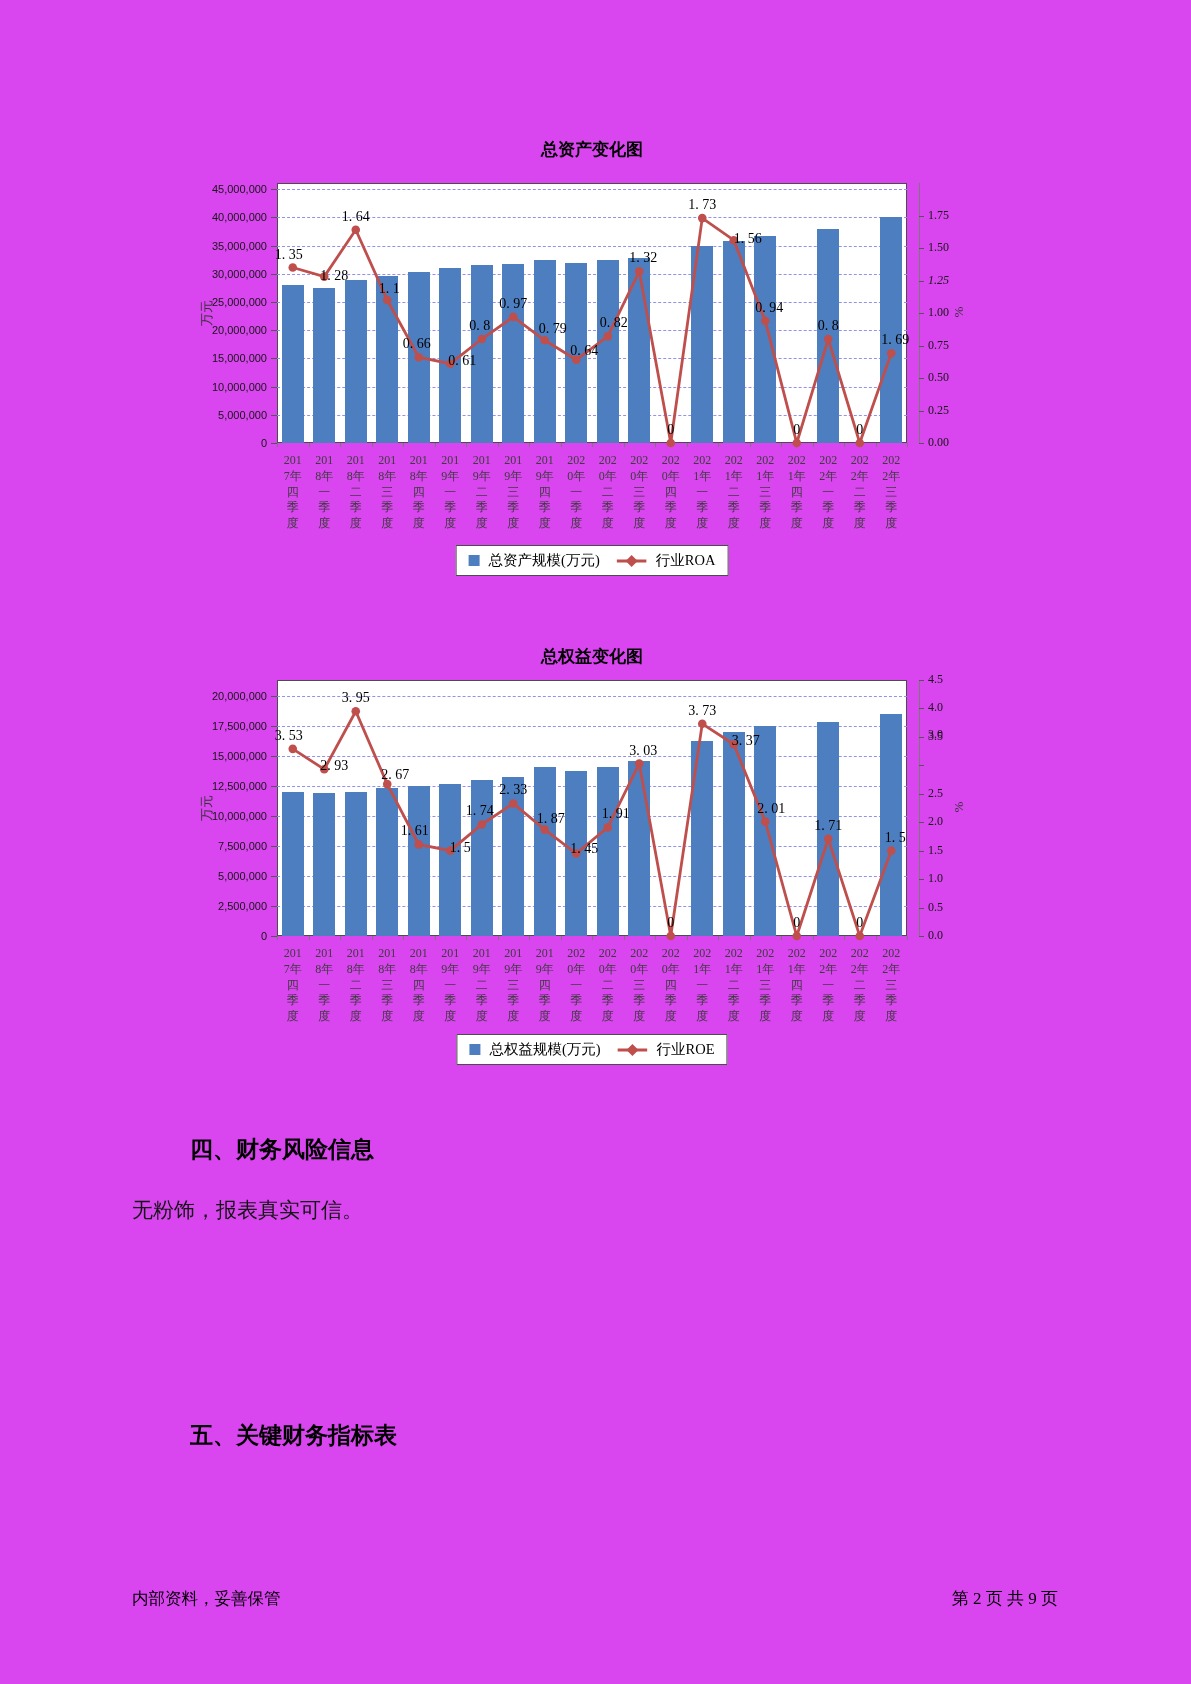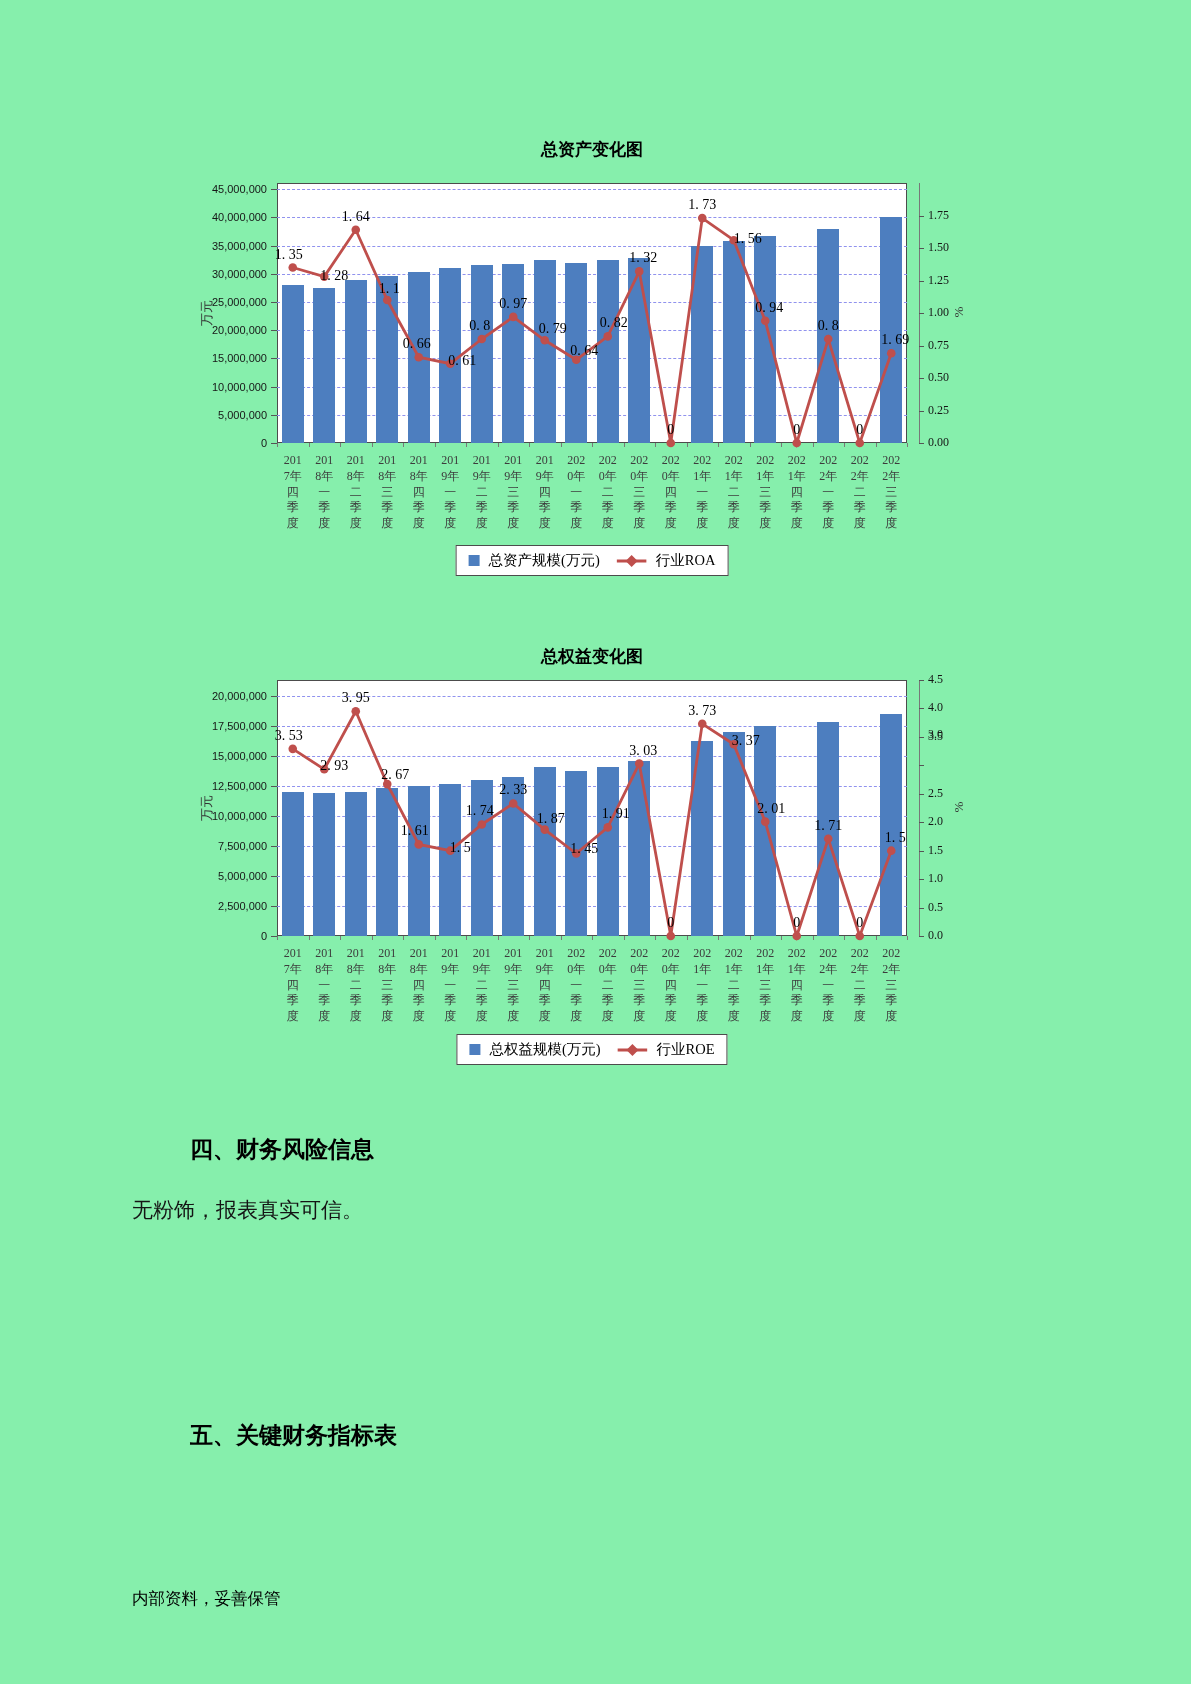--- a/index.html
+++ b/index.html
@@ -1,17 +1,17 @@
 <!DOCTYPE html>
 <html><head>
 <meta charset="utf-8">
 <style>
   *{margin:0;padding:0;box-sizing:border-box}
   html,body{background:#fff}
-  #page{position:relative;width:1191px;height:1684px;background:#86efac;overflow:hidden;
+  #page{position:relative;width:1191px;height:1684px;background:#d946ef;overflow:hidden;
         font-family:"Liberation Sans",sans-serif}
   .abs{position:absolute}
   
   .ct{font:bold 17px "Liberation Sans",sans-serif;color:#000;text-align:center}
   .plot{border:1px solid #4c4c4c;background:#fff}
   .grid{height:0;border-top:1px dashed #9092ee}
   .leftlab{font:11px "Liberation Sans",sans-serif;color:#161616;text-align:right;white-space:nowrap}
   .rightlab{font:12px "Liberation Serif",serif;color:#161616;white-space:nowrap}
   .tick{height:0;border-top:1px solid #555}
   .vtick{width:0;border-left:1px solid #787878}
@@ -266,21 +266,21 @@
       <div class="abs rightlab" style="left: 928px; top: 435px; width: 50px;">0.00</div>
       <div class="abs tick" style="left: 919px; top: 410.5px; width: 5px;"></div>
       <div class="abs rightlab" style="left: 928px; top: 402.5px; width: 50px;">0.25</div>
       <div class="abs tick" style="left: 919px; top: 378px; width: 5px;"></div>
       <div class="abs rightlab" style="left: 928px; top: 370px; width: 50px;">0.50</div>
       <div class="abs tick" style="left: 919px; top: 345.5px; width: 5px;"></div>
       <div class="abs rightlab" style="left: 928px; top: 337.5px; width: 50px;">0.75</div>
       <div class="abs tick" style="left: 919px; top: 313px; width: 5px;"></div>
       <div class="abs rightlab" style="left: 928px; top: 305px; width: 50px;">1.00</div>
       <div class="abs tick" style="left: 919px; top: 280.5px; width: 5px;"></div>
-      <div class="abs rightlab" style="left: 928px; top: 272.5px; width: 50px;">1.25</div>
+      <div class="abs rightlab" style="left: 928px; top: 272.5px; width: 50px; font-style: italic;">1.25</div>
       <div class="abs tick" style="left: 919px; top: 248px; width: 5px;"></div>
       <div class="abs rightlab" style="left: 928px; top: 240px; width: 50px;">1.50</div>
       <div class="abs tick" style="left: 919px; top: 215.5px; width: 5px;"></div>
       <div class="abs rightlab" style="left: 928px; top: 207.5px; width: 50px;">1.75</div>
       <div class="abs axtitle" style="left: 899px; top: 304px; width: 120px;">%</div>
       <svg width="630" height="260" style="position: absolute; left: 277px; top: 183px; overflow: visible;">
         <polyline points="15.75,84.49999999999999 47.25,93.6 78.75,46.80000000000001 110.25,116.99999999999999 141.75,174.2 173.25,180.70000000000002 204.75,156 236.25,133.9 267.75,157.29999999999998 299.25,176.79999999999998 330.75,153.40000000000003 362.25,88.39999999999999 393.75,260 425.25,35.1 456.75,57.199999999999996 488.25,137.8 519.75,260 551.25,156 582.75,260 614.25,170.3" fill="none" stroke="#bf4f4c" stroke-width="2.8"></polyline>
         <circle cx="15.75" cy="84.49999999999999" r="4.3" fill="#bf4f4c"></circle>
         <circle cx="47.25" cy="93.6" r="4.3" fill="#bf4f4c"></circle>
         <circle cx="78.75" cy="46.80000000000001" r="4.3" fill="#bf4f4c"></circle>
@@ -615,13 +615,14 @@
     </div>
 
   <h2 id="h4">四、财务风险信息</h2>
   <p id="p4">无粉饰，报表真实可信。</p>
 
 
 
   <h2 id="h5">五、关键财务指标表</h2>
 
   <div id="footer-left">内部资料，妥善保管</div>
+  <div id="footer-right">第 2 页  共 9 页</div>
 </div>
 
 </body></html>

